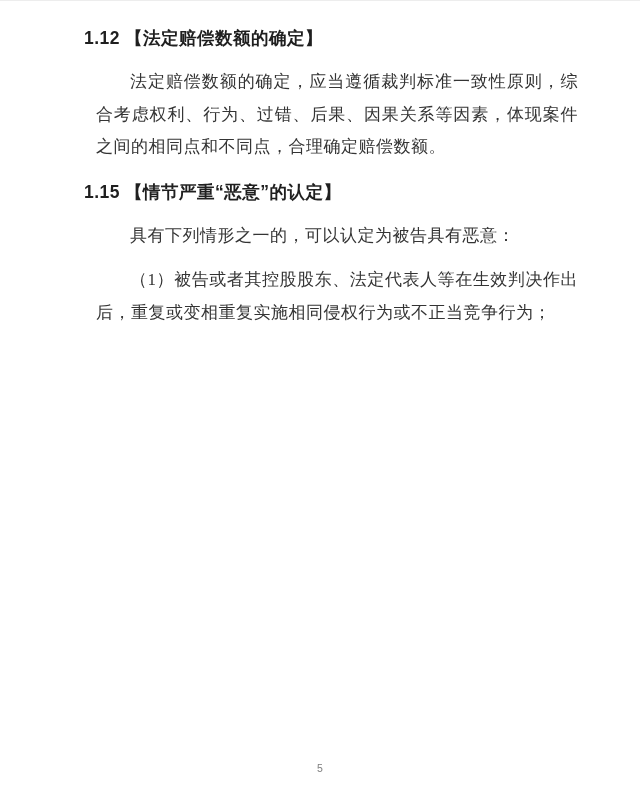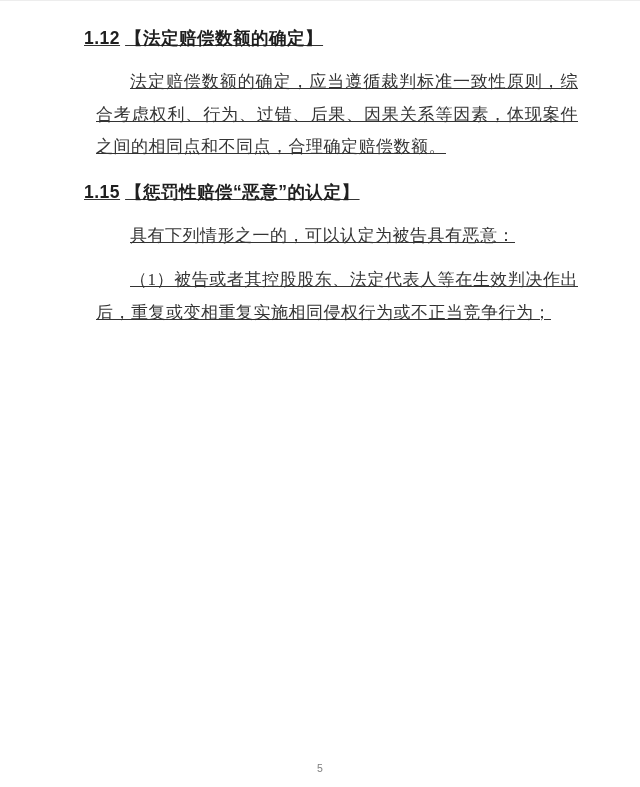--- a/index.html
+++ b/index.html
@@ -12,21 +12,20 @@
     font-family: "Liberation Serif", "DejaVu Serif", serif;
     color: #333333;
     border-top: 1px solid #ededed;
     box-sizing: border-box;
   }
   .page {
     box-sizing: border-box;
     width: 640px;
     height: 769px;
     padding: 24px 50px 0 84px;
-    text-decoration: underline;
   }
   .sec h2 {
     font-family: "Liberation Sans", "DejaVu Sans", sans-serif;
     font-size: 17.5px;
     font-weight: 700;
     color: #1f1f1f;
     line-height: 26px;
     margin: 15px 0;
     letter-spacing: 0.5px;
     white-space: nowrap;
@@ -65,21 +64,21 @@
     </h2>
     <p>法定赔偿数额的确定，应当遵循裁判标准一致性原则，综合考虑权利、行为、过错、后果、因果关系等因素，体现案件之间的相同点和不同点，合理确定赔偿数额。</p>
   </section>
 
 
   <section class="sec">
   </section>
 
   <section class="sec">
     <h2>
-      <span class="num">1.15</span><span>【惩罚性赔偿“恶意”的认定】</span>
+      <span class="num">1.15</span><span>【情节严重“恶意”的认定】</span>
     </h2>
     <p>具有下列情形之一的，可以认定为被告具有恶意：</p>
     <p>（1）被告或者其控股股东、法定代表人等在生效判决作出后，重复或变相重复实施相同侵权行为或不正当竞争行为；</p>
   </section>
 
 </div>
 
 <div class="page-number">5</div>
 
 </body></html>

